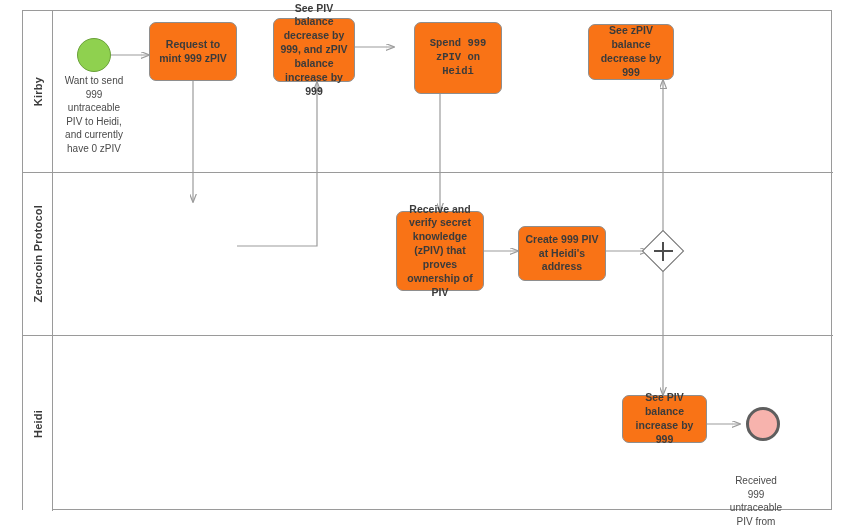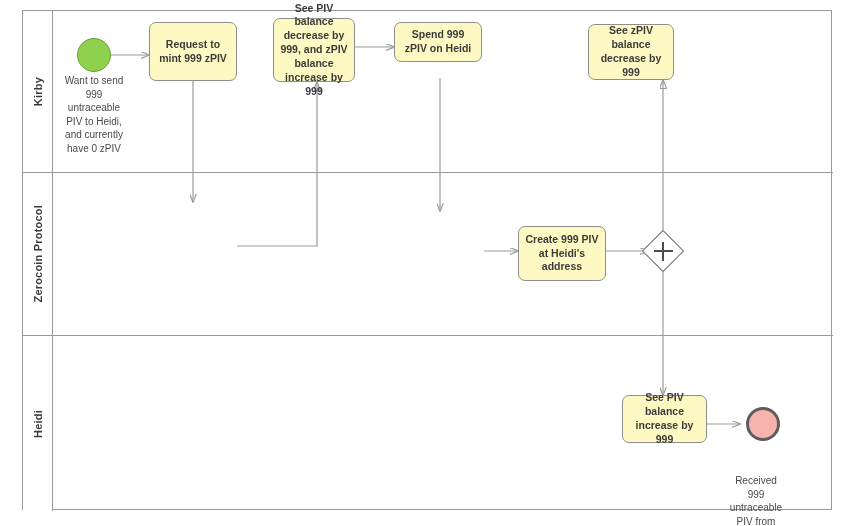--- a/index.html
+++ b/index.html
@@ -57,21 +57,21 @@
     font-weight: bold;
     color: #3b3b3b;
     letter-spacing: 0.2px;
     white-space: nowrap;
   }
 
   
   .task {
     position: absolute;
     box-sizing: border-box;
-    background: #fef9c3;
+    background: #f97316;
     border: 1.3px solid #8e8e8e;
     border-radius: 7px;
     display: flex;
     flex-direction: column;
     align-items: center;
     justify-content: center;
     text-align: center;
     padding: 4px 5px;
     z-index: 5;
   }
@@ -223,29 +223,32 @@
   <div class="event-caption" style="left:62px; top:74px; width:64px;">Want to send 999 untraceable PIV to Heidi, and currently have 0 zPIV</div>
 
   <div class="task" style="left:149px; top:22px; width:88px; height:59px;">
     <div class="task-title">Request to mint 999 zPIV</div>
   </div>
 
   <div class="task" style="left:273px; top:18px; width:82px; height:64px;">
     <div class="task-title">See PIV balance decrease by 999, and zPIV balance increase by 999</div>
   </div>
 
-  <div class="task" style="left:394px; top:22px; width:88px; height:40px;">
+  <div class="task" style="left:414px; top:22px; width:88px; height:72px;font-family:Liberation Mono, monospace;">
     <div class="task-title">Spend 999 zPIV on Heidi</div>
   </div>
 
   <div class="task" style="left:588px; top:24px; width:86px; height:56px;">
     <div class="task-title">See zPIV balance decrease by 999</div>
   </div>
 
 
+  <div class="task" style="left:396px; top:211px; width:88px; height:80px;">
+    <div class="task-title">Receive and verify secret knowledge (zPIV) that proves ownership of PIV</div>
+  </div>
 
   <div class="task" style="left:518px; top:226px; width:88px; height:55px;">
     <div class="task-title">Create 999 PIV at Heidi's address</div>
   </div>
 
   <div class="gateway" style="left:648px; top:236px;"></div>
   <div class="gateway-plus" style="left:653.5px; top:241.5px; width:19px; height:19px;"></div>
 
   <div class="task" style="left:622px; top:395px; width:85px; height:48px;">
     <div class="task-title">See PIV balance increase by 999</div>

